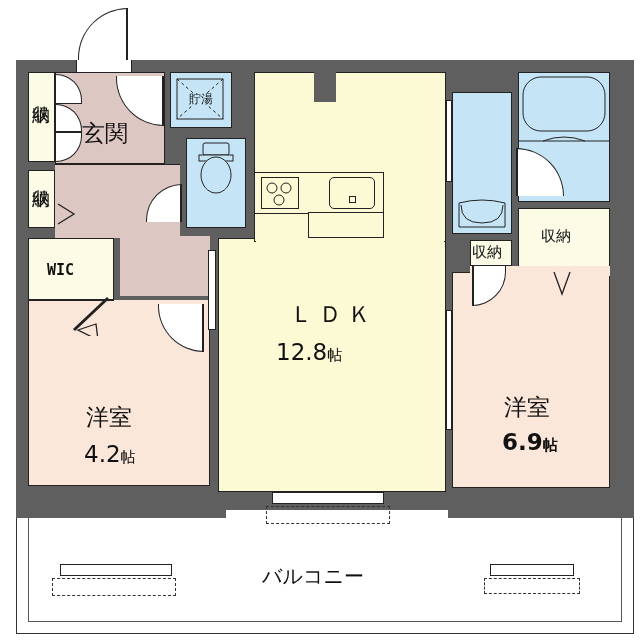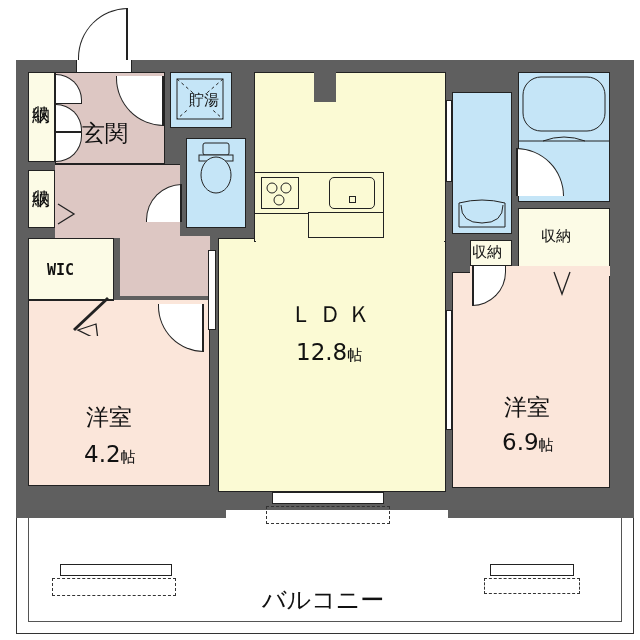--- a/index.html
+++ b/index.html
@@ -11,21 +11,21 @@
   .genkan{background:#ddc7c3;}
   .wet{background:#c5e5f7;}
   .ldk{background:#fbfad4;}
   .bed{background:#fbe6da;}
   .white{background:#fff;}
   .label{position:absolute;color:#111;text-align:center;line-height:1.05;white-space:nowrap;}
   .vlabel{writing-mode:vertical-rl;letter-spacing:1px;}
   .big{font-size:23px;}
   .med{font-size:18px;}
   .sm{font-size:15px;}
-  .xs{font-size:15px;font-family:Liberation Serif, serif;}
+  .xs{font-size:12px;font-family:Liberation Serif, serif;}
   .door-arc{position:absolute;border:1.5px solid #222;background:#fff;box-sizing:border-box;}
   .win{position:absolute;background:#fff;border:1px solid #222;box-sizing:border-box;}
   .dash{position:absolute;border:1px dashed #333;box-sizing:border-box;}
 </style>
 </head>
 <body>
 
 <div class="abs" style="left:16px;top:500px;width:618px;height:134px;border:1.5px solid #333;background:#fff;"></div>
 <div class="abs" style="left:28px;top:500px;width:594px;height:122px;border:1.5px solid #555;border-top:none;background:#fff;"></div>
 
@@ -109,21 +109,21 @@
       <circle cx="24" cy="10" r="5" fill="none" stroke="#222"></circle>
       <circle cx="17" cy="22" r="5" fill="none" stroke="#222"></circle>
     </svg>
   </div>
   <div class="abs" style="left:74px;top:4px;width:46px;height:32px;border:1.5px solid #222;border-radius:5px;">
     <div class="abs" style="left:19px;top:18px;width:7px;height:7px;border:1px solid #222;"></div>
   </div>
 </div>
 <div class="abs room ldk" style="left:308px;top:212px;width:76px;height:26px;"></div>
 <div class="label big" style="left:290px;top:302px;letter-spacing:6px;">ＬＤＫ</div>
-<div class="label big" style="left:296px;top:340px;">
+<div class="label big" style="left:276px;top:340px;">
   <span>12.8</span><span style="font-size:15px;">帖</span>
 </div>
 
 <div class="win" style="left:208px;top:250px;width:8px;height:80px;"></div>
 <div class="win" style="left:272px;top:492px;width:112px;height:12px;"></div>
 <div class="dash" style="left:266px;top:506px;width:124px;height:18px;"></div>
 
 <div class="abs room wet" style="left:452px;top:92px;width:60px;height:142px;">
   <svg width="58" height="34" style="position:absolute;left:0;top:104px;">
     <path d="M6 6 Q29 0 52 6 L52 30 L6 30 Z" fill="#c5e5f7" stroke="#222"></path>
@@ -145,27 +145,27 @@
   <div class="label sm" style="left:1px;top:4px;">収納</div>
 </div>
 
 <div class="abs room storage" style="left:518px;top:208px;width:92px;height:60px;">
   <div class="label sm" style="left:22px;top:20px;">収納</div>
 </div>
 
 <div class="abs room bed" style="left:452px;top:272px;width:158px;height:216px;"></div>
 <div class="abs bed" style="left:470px;top:266px;width:140px;height:10px;"></div>
 <div class="label big" style="left:504px;top:395px;">洋室</div>
-<div class="label big" style="left:502px;top:430px;">
+<div class="label big" style="left:502px;top:430px;font-weight:bold;">
   <span>6.9</span><span style="font-size:15px;">帖</span>
 </div>
 <div class="door-arc" style="left:472px;top:266px;width:34px;height:40px;border-radius:0 0 34px 0;border-top:none;border-left:2px solid #222;"></div>
 <svg width="20" height="26" style="position:absolute;left:552px;top:270px;">
   <polyline points="2,2 10,24 18,2" fill="none" stroke="#222" stroke-width="1.3"></polyline>
 </svg>
 <div class="win" style="left:446px;top:310px;width:6px;height:120px;"></div>
 
 <div class="win" style="left:60px;top:564px;width:112px;height:12px;"></div>
 <div class="dash" style="left:52px;top:578px;width:124px;height:18px;"></div>
 <div class="win" style="left:490px;top:564px;width:84px;height:12px;"></div>
 <div class="dash" style="left:484px;top:578px;width:96px;height:16px;"></div>
 
-<div class="label big" style="left:262px;top:566px;font-size:24px;margin-top:22px;">バルコニー</div>
+<div class="label big" style="left:262px;top:566px;font-size:20px;">バルコニー</div>
 
 </body></html>

